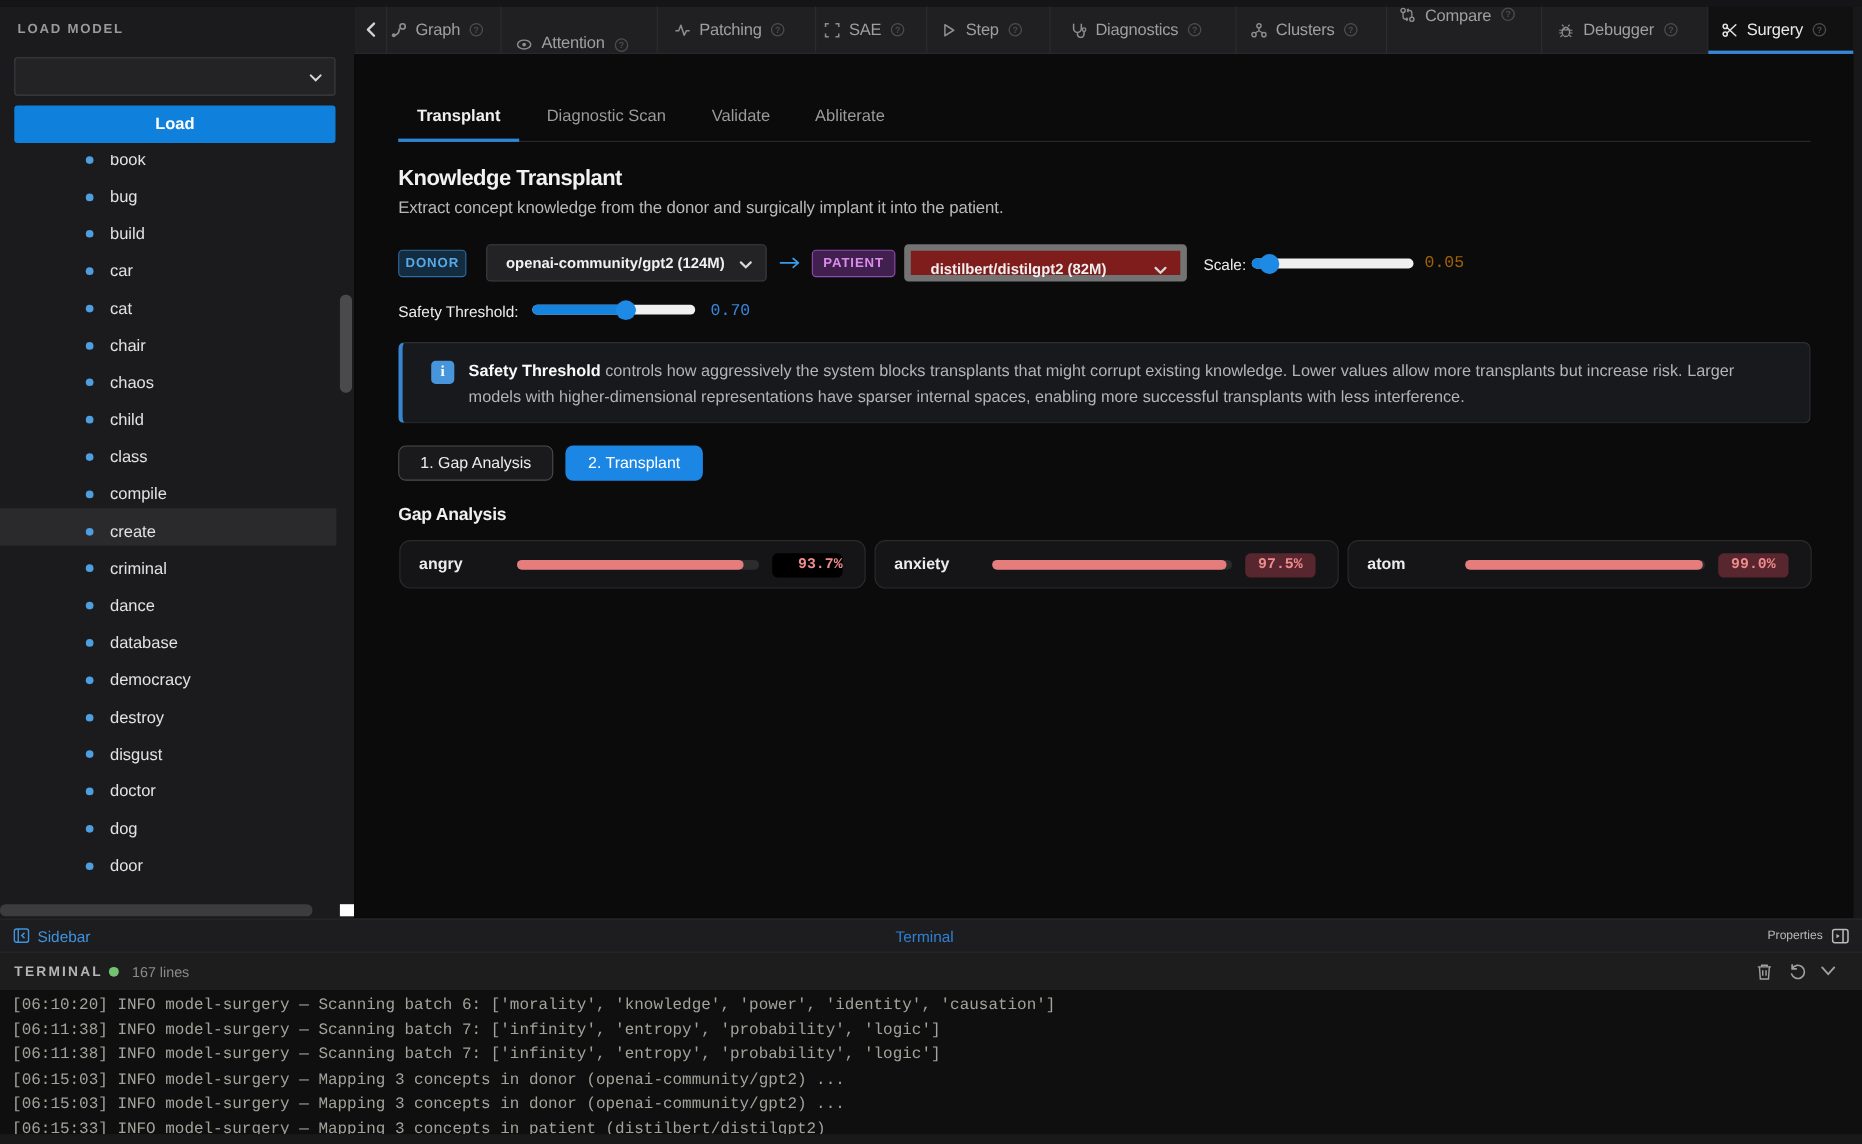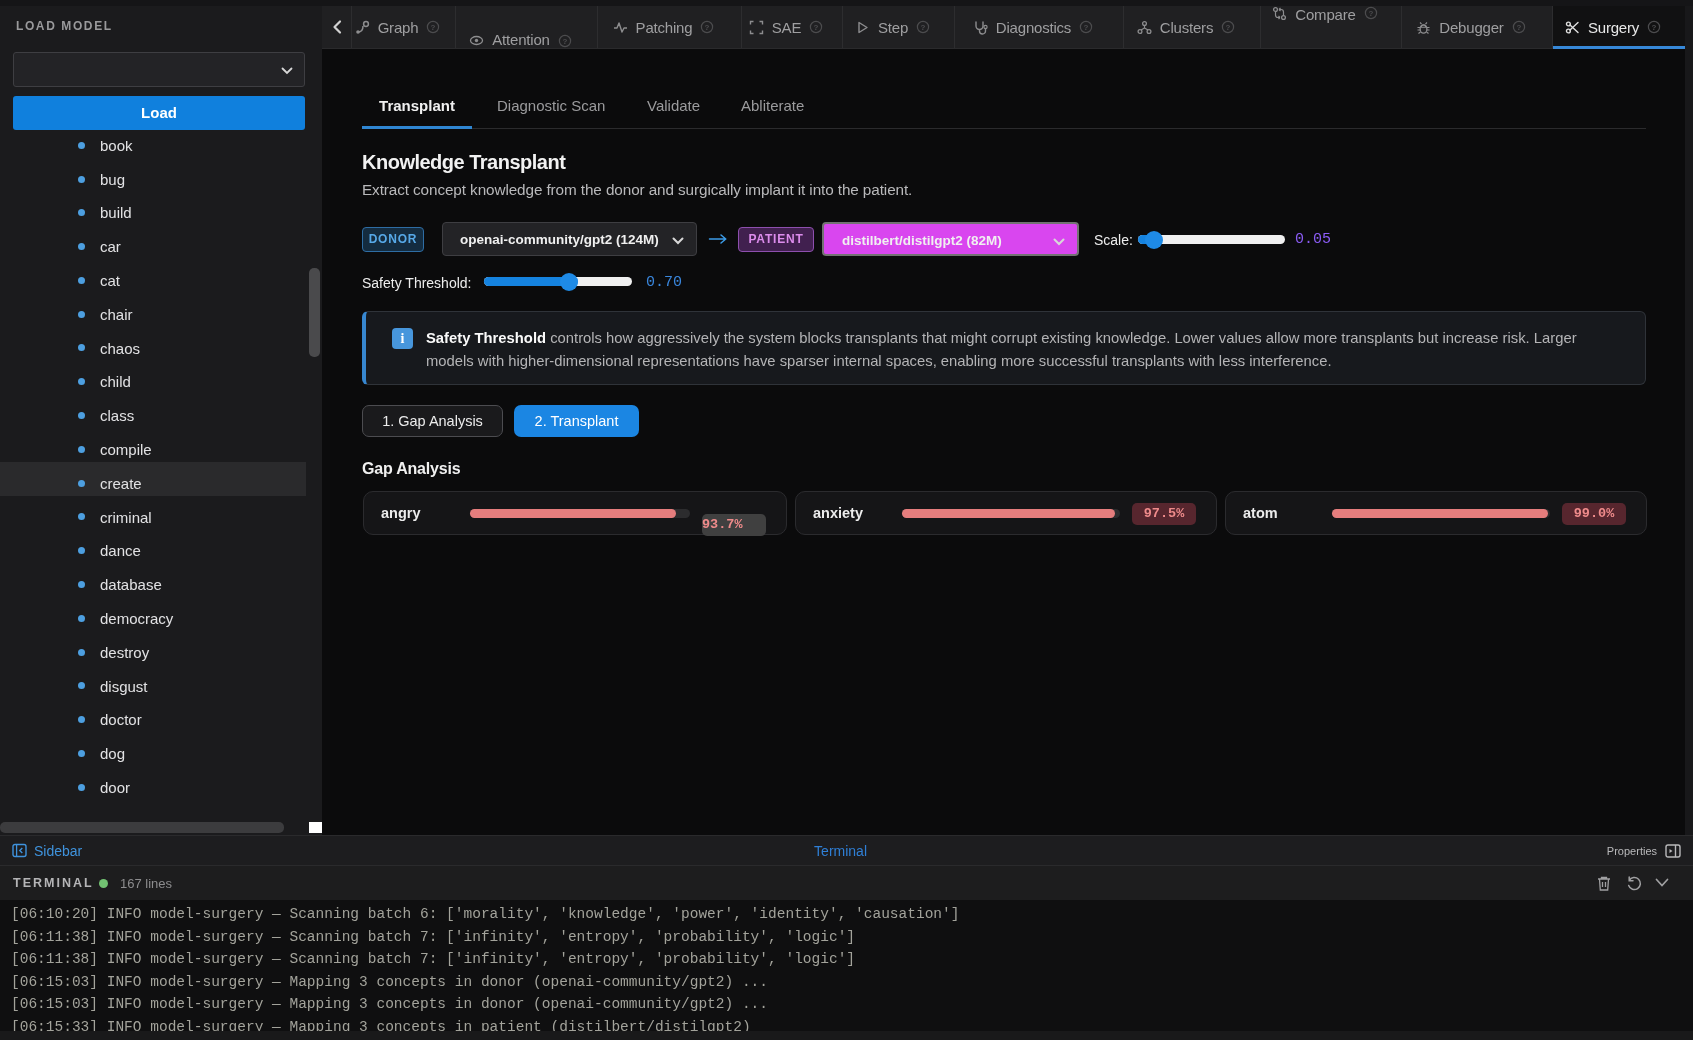--- a/index.html
+++ b/index.html
@@ -259,31 +259,31 @@
   <div class="abs" style="left:120px;top:172px;width:255px;height:34px;background:#232326;border:1px solid #3e3e42;border-radius:4px;">
     <div class="abs" style="left:17px;top:9px;font-size:13.5px;font-weight:bold;color:#f0f0f0;">openai-community/gpt2 (124M)</div>
     <svg class="abs" style="right:11px;top:11px;" width="14" height="14" viewBox="0 0 14 14">
         <path d="M2.5 4.5 L7 9 L11.5 4.5" stroke="#d8d8d8" stroke-width="2" fill="none" stroke-linecap="round"></path>
       </svg>
   </div>
   <svg class="abs" style="left:386px;top:182px;" width="21" height="14" viewBox="0 0 21 14">
       <path d="M1.5 7 H17 M13 3 L17.8 7 L13 11" stroke="#3c9ce8" stroke-width="1.5" fill="none" stroke-linecap="round" stroke-linejoin="round"></path>
     </svg>
   <div class="abs" style="left:416px;top:177px;width:76px;height:25px;background:#41204f;border:1px solid #8d4fae;border-radius:4px;color:#dc8cec;font-size:12px;font-weight:bold;letter-spacing:0.8px;text-align:center;line-height:23px;">PATIENT</div>
-  <div class="abs" style="left:500px;top:172px;width:257px;height:34px;background:#d946ef;border:2px solid #737373;border-radius:4px;">
+  <div class="abs" style="left:500px;top:172px;width:257px;height:34px;background:#7f1d1d;border:6px solid #737373;border-radius:4px;">
     <div class="abs" style="left:18px;top:9px;font-size:13.5px;font-weight:bold;color:#f0f0f0;">distilbert/distilgpt2 (82M)</div>
     <svg class="abs" style="right:11px;top:11px;" width="14" height="14" viewBox="0 0 14 14">
         <path d="M2.5 4.5 L7 9 L11.5 4.5" stroke="#d8d8d8" stroke-width="2" fill="none" stroke-linecap="round"></path>
       </svg>
   </div>
   <div class="abs" style="left:772px;top:182px;font-size:14px;color:#ededed;">Scale:</div>
   <div class="abs" style="left:816px;top:185px;width:147px;height:9px;background:#f0f0f0;border-radius:5px;"></div>
   <div class="abs" style="left:816px;top:185px;width:20px;height:9px;background:#1583e0;border-radius:5px;"></div>
   <div class="abs" style="left:823px;top:180.5px;width:18px;height:18px;background:#1e8ae6;border-radius:50%;"></div>
-  <div class="abs mono" style="left:973px;top:181px;font-size:15px;color:#8b5cf6;">0.05</div>
+  <div class="abs mono" style="left:973px;top:181px;font-size:15px;color:#a16207;">0.05</div>
 
   <div class="abs" style="left:40px;top:225px;font-size:14px;color:#ededed;">Safety Threshold:</div>
   <div class="abs" style="left:162px;top:227px;width:148px;height:9px;background:#f0f0f0;border-radius:5px;"></div>
   <div class="abs" style="left:162px;top:227px;width:94px;height:9px;background:#1583e0;border-radius:5px;"></div>
   <div class="abs" style="left:238px;top:222.5px;width:18px;height:18px;background:#1e8ae6;border-radius:50%;"></div>
   <div class="abs mono" style="left:324px;top:224px;font-size:15px;color:#3a87de;">0.70</div>
 
   <div class="abs" style="left:40px;top:261px;width:1284px;height:74px;background:#17191d;border:1px solid #2f3339;border-left:4px solid #3787d0;border-radius:6px;">
     <div class="abs" style="left:26px;top:16px;width:21px;height:21px;background:#4796dc;border-radius:4px;color:#fff;text-align:center;font-weight:bold;font-size:14px;line-height:21px;font-family:'Liberation Serif',serif;">i</div>
     <div class="abs" style="left:60px;top:15px;width:1230px;font-size:14.8px;color:#b4b4b6;line-height:23px;"><b style="color:#fafafa;">Safety Threshold</b> controls how aggressively the system blocks transplants that might corrupt existing knowledge. Lower values allow more transplants but increase risk. Larger<br>models with higher-dimensional representations have sparser internal spaces, enabling more successful transplants with less interference.</div>
@@ -292,21 +292,21 @@
   <div class="abs" style="left:40px;top:355px;width:141px;height:32px;background:#1a1a1c;border:1px solid #4c4c50;border-radius:7px;color:#ececec;font-size:14.5px;text-align:center;line-height:30px;">1. Gap Analysis</div>
   <div class="abs" style="left:192px;top:355px;width:125px;height:32px;background:#1b86e3;border-radius:7px;color:#fff;font-size:14.5px;text-align:center;line-height:32px;">2. Transplant</div>
 
   <div class="abs" style="left:40px;top:410px;font-size:16px;font-weight:bold;letter-spacing:-0.2px;color:#f0f0f0;">Gap Analysis</div>
 
   <div id="cards">
       <div class="abs" style="left:41px;top:441px;width:424px;height:44px;background:#151517;border:1px solid #2b2b2e;border-radius:10px;">
    <div class="abs" style="left:17px;top:13px;font-size:14.5px;font-weight:bold;color:#ececec;">angry</div>
    <div class="abs" style="left:106px;top:17px;width:220px;height:9px;background:#2c2c2e;border-radius:5px;"></div>
    <div class="abs" style="left:106px;top:17px;width:206.1px;height:9px;background:#e57d7d;border-radius:5px;"></div>
-   <div class="abs mono" style="right:20px;top:22px;width:64px;height:22px;background:#404040;border-radius:5px;color:#ef8b8b;font-size:13.5px;font-weight:bold;text-align:left;line-height:22px;">93.7%</div>
+   <div class="abs mono" style="right:20px;top:11px;width:64px;height:22px;background:#000000;border-radius:5px;color:#ef8b8b;font-size:13.5px;font-weight:bold;text-align:right;line-height:22px;">93.7%</div>
   </div>
       <div class="abs" style="left:473px;top:441px;width:422px;height:44px;background:#151517;border:1px solid #2b2b2e;border-radius:10px;">
    <div class="abs" style="left:17px;top:13px;font-size:14.5px;font-weight:bold;color:#ececec;">anxiety</div>
    <div class="abs" style="left:106px;top:17px;width:218px;height:9px;background:#2c2c2e;border-radius:5px;"></div>
    <div class="abs" style="left:106px;top:17px;width:212.5px;height:9px;background:#e57d7d;border-radius:5px;"></div>
    <div class="abs mono" style="right:20px;top:11px;width:64px;height:22px;background:#57262e;border-radius:5px;color:#ef8b8b;font-size:13.5px;font-weight:bold;text-align:center;line-height:22px;">97.5%</div>
   </div>
       <div class="abs" style="left:903px;top:441px;width:422px;height:44px;background:#151517;border:1px solid #2b2b2e;border-radius:10px;">
    <div class="abs" style="left:17px;top:13px;font-size:14.5px;font-weight:bold;color:#ececec;">atom</div>
    <div class="abs" style="left:106px;top:17px;width:218px;height:9px;background:#2c2c2e;border-radius:5px;"></div>

